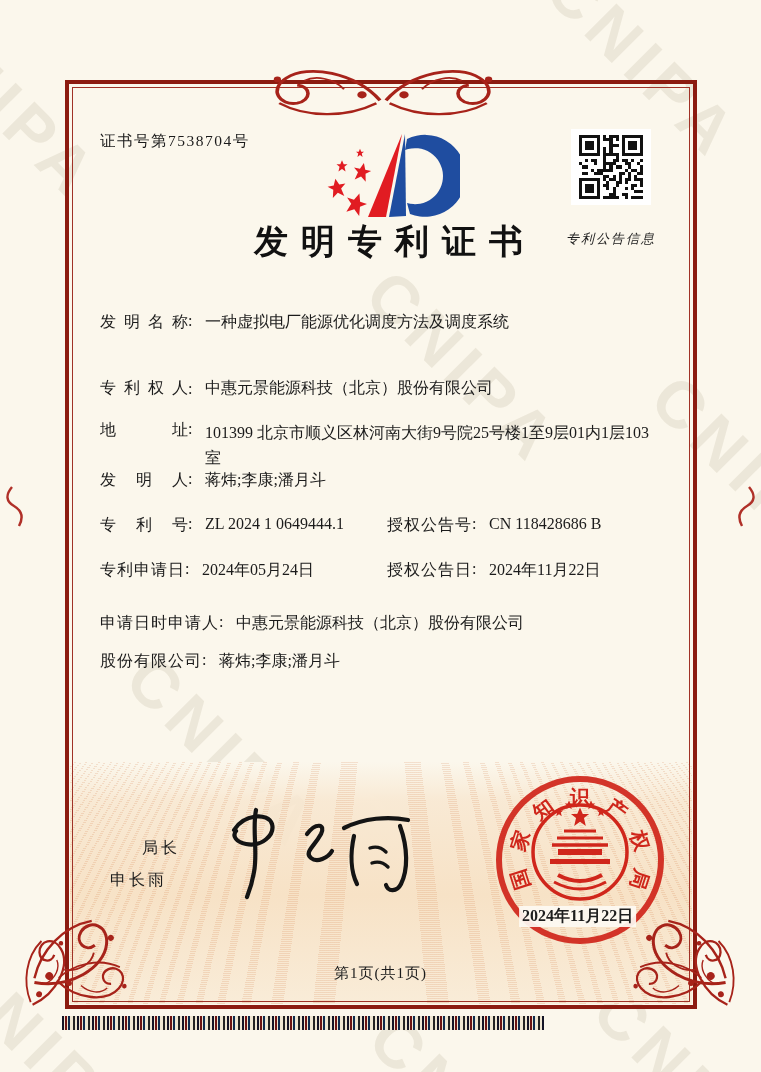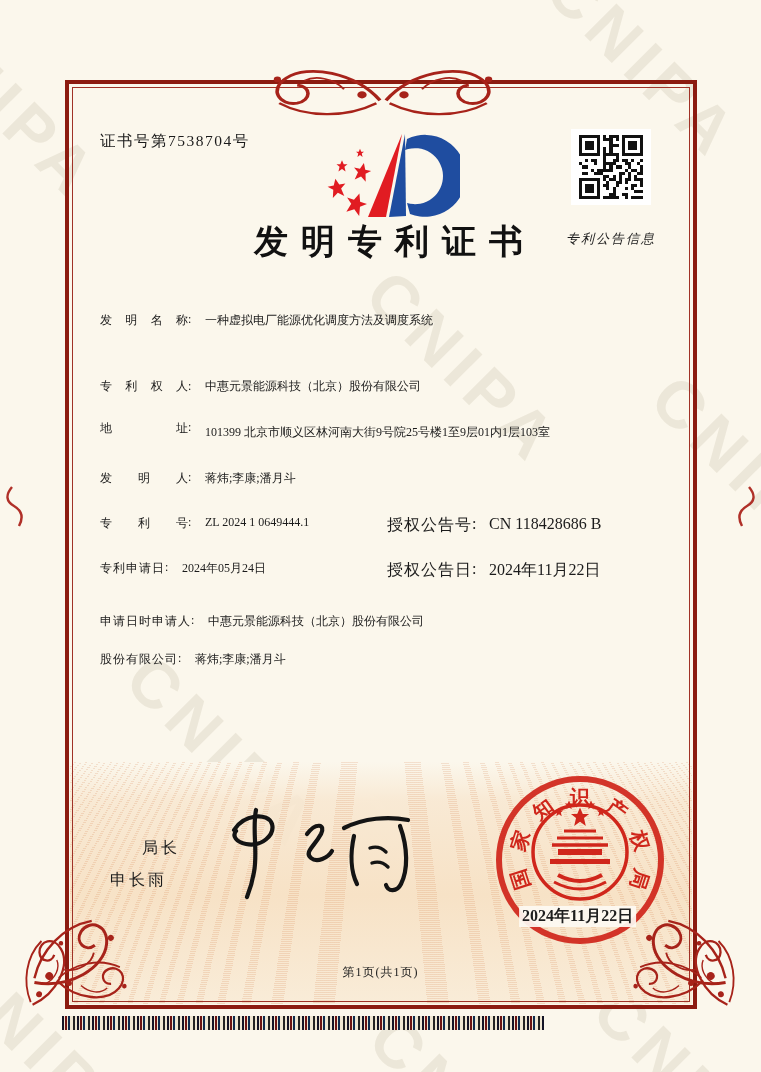--- a/index.html
+++ b/index.html
@@ -30,21 +30,21 @@
 
   .doc-title{position:absolute;left:16px;right:0;top:219px;text-align:center;font-size:34px;font-weight:700;
              letter-spacing:13px;text-indent:13px;white-space:nowrap;color:#111;}
 
   .qr-box{position:absolute;left:571px;top:129px;width:80px;height:76px;background:#fff;
           display:flex;align-items:center;justify-content:center;}
   .qr-label{position:absolute;left:556px;top:206px;width:110px;text-align:center;font-size:13px;
             letter-spacing:2px;font-style:italic;margin-top:24px;}
 
   
-  .frow{position:absolute;left:100px;font-size:12px;display:flex;align-items:flex-start;}
+  .frow{position:absolute;left:100px;font-size:16px;display:flex;align-items:flex-start;}
   .frow-r{position:absolute;left:387px;font-size:16px;display:flex;align-items:flex-start;}
   .jlabel{display:inline-block;width:88px;text-align:justify;text-align-last:justify;}
   .nlabel{display:inline-block;letter-spacing:1px;}
   .colon{display:inline-block;width:12px;text-align:left;}
   .fval{margin-left:5px;}
   .addr{width:445px;line-height:25px;}
 
   .declaration{position:absolute;left:88px;top:726px;width:586px;font-size:13.5px;line-height:30px;
                font-style:italic;text-indent:2em;text-align:justify;letter-spacing:.5px;color:#222;}
 
@@ -56,21 +56,21 @@
   
   .seal{position:absolute;left:496px;top:776px;width:168px;height:168px;}
   .seal-ring{position:absolute;inset:0;border:6px solid rgba(208,38,27,.93);border-radius:50%;box-sizing:border-box;}
   .seal-char{position:absolute;left:50%;top:50%;width:24px;height:24px;margin:-12px 0 0 -12px;
              font-size:20px;font-weight:700;color:#cf261b;text-align:center;line-height:24px;}
   .seal-emblem{position:absolute;left:50%;top:45%;transform:translate(-50%,-50%);}
   .seal-date{position:absolute;left:50%;top:130px;transform:translateX(-52%);
              background:rgba(253,250,243,.92);padding:0 3px;font-size:16px;font-weight:700;
              white-space:nowrap;color:#1e1e1e;}
 
-  .page-footer{position:absolute;left:0;right:0;top:964px;text-align:center;font-size:12px;letter-spacing:1px;}
+  .page-footer{position:absolute;left:0;right:0;top:964px;text-align:center;font-size:15px;letter-spacing:1px;}
 
   .barcode{position:absolute;left:62px;top:1016px;width:482px;height:14px;
       background:repeating-linear-gradient(90deg,#141426 0 2px,#efe6d2 2px 3px,#6b1312 3px 5px,
         #efe6d2 5px 6px,#0e2a4d 6px 8px,#efe6d2 8px 11px,#232323 11px 13px,#efe6d2 13px 15px);}
 
   .decor{position:absolute;left:0;top:0;pointer-events:none;}
 </style>
 </head>
 <body>
 

